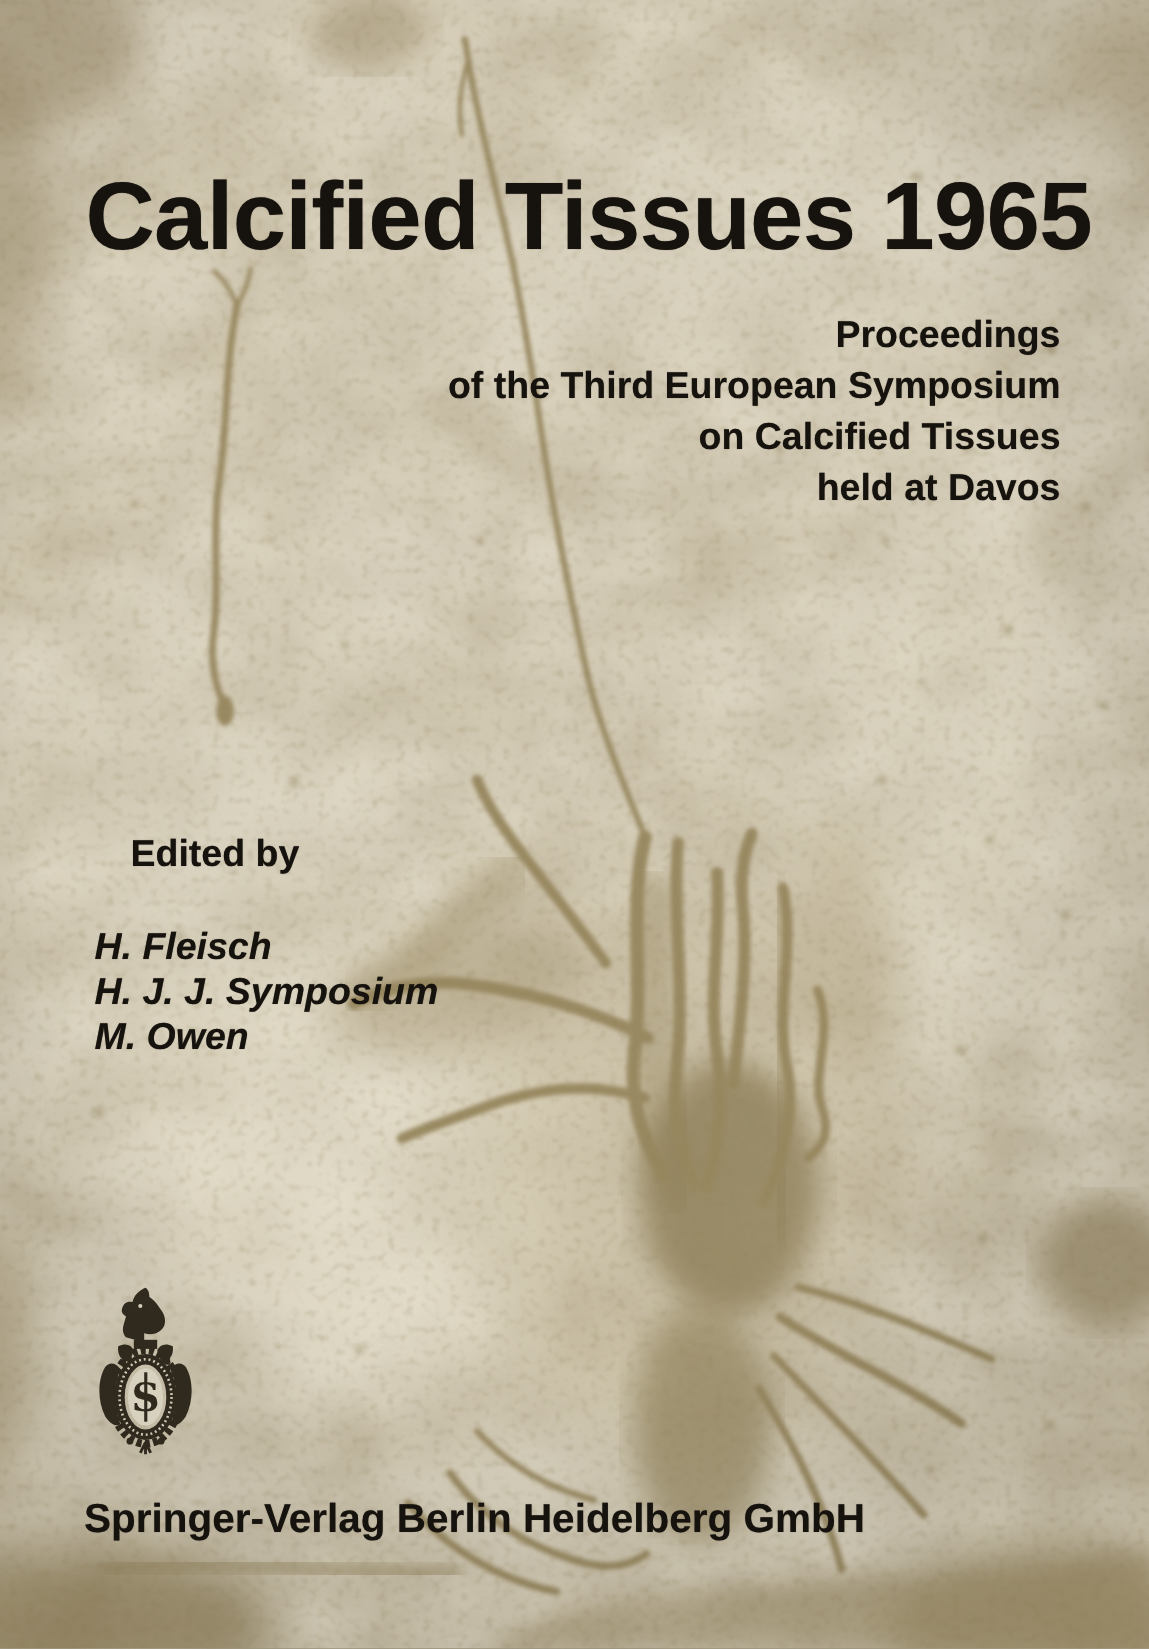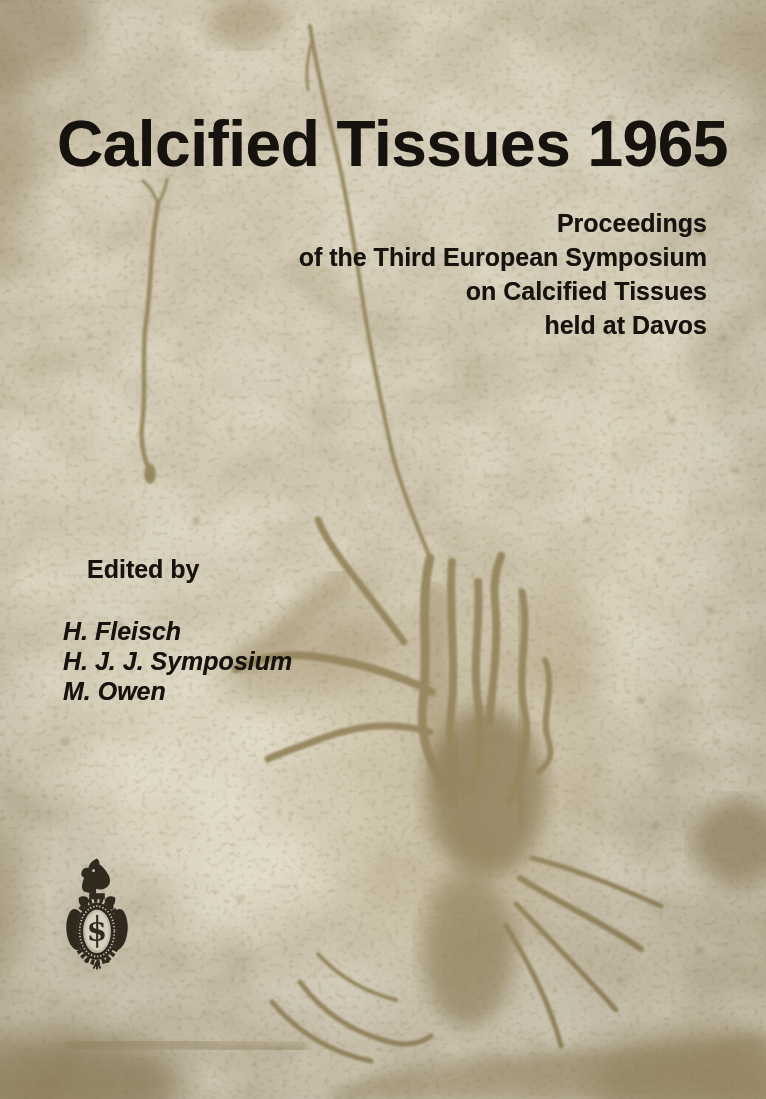--- a/index.html
+++ b/index.html
@@ -261,14 +261,15 @@
       <text x="45" y="96" text-anchor="middle" font-family="DejaVu Serif, serif" font-size="30" font-weight="bold" fill="#241e13">S</text>
 
       <circle cx="33" cy="119" r="2.6"></circle>
       <circle cx="57" cy="119" r="2.6"></circle>
       <path d="M45,120 L41,128 M45,120 L49,128 M45,120 L45,129" stroke="#241e13" stroke-width="2.2" fill="none"></path>
       <circle cx="28" cy="58" r="2.2"></circle>
       <circle cx="62" cy="58" r="2.2"></circle>
     </g>
   </svg>
 
+  <div class="txt publisher">Springer-Verlag Berlin Heidelberg GmbH</div>
 
 </div>
 
 </body></html>

